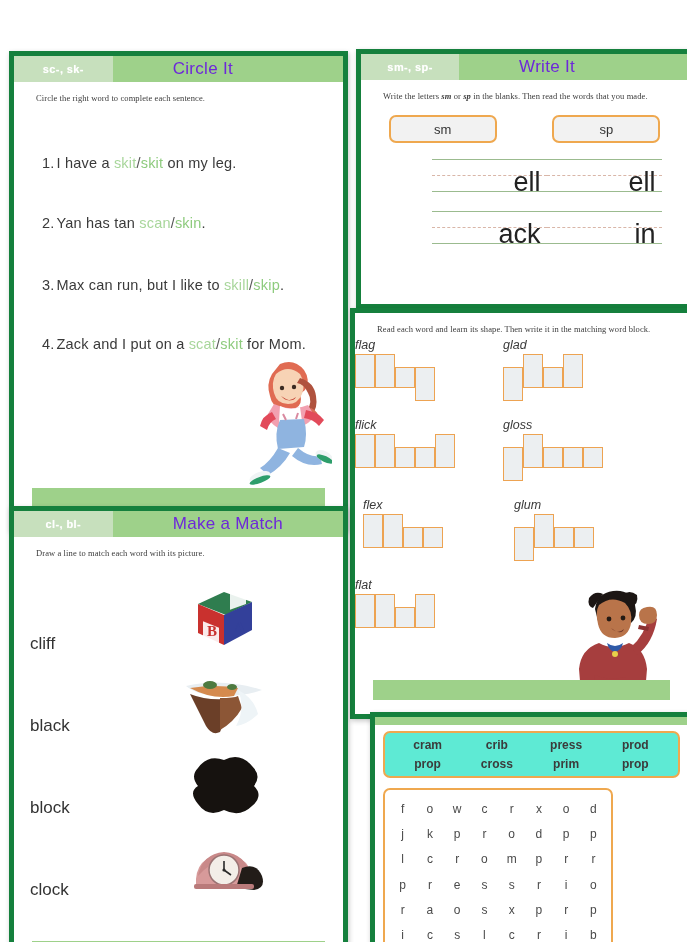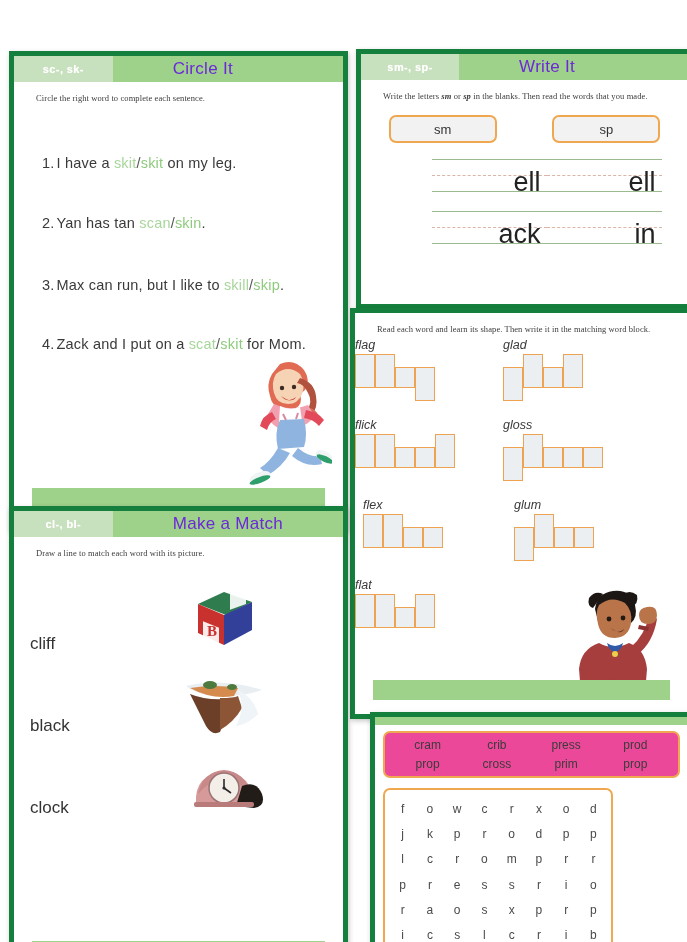--- a/index.html
+++ b/index.html
@@ -109,21 +109,21 @@
   
   #sheet-match{left:9px;top:462px;width:329px;height:472px;}
   .matchRow{display:flex;align-items:flex-end;height:82px;padding-left:16px;}
   .matchWord{font-size:17px;color:#333;width:150px;}
   .matchPic{width:90px;height:70px;position:relative;}
 
   
   #sheet-search{left:370px;top:668px;width:313px;height:272px;}
   .bankBox{
     margin:6px 8px 0 8px;border:2px solid #efa84f;border-radius:7px;
-    background:#ec4899;padding:3px 8px;
+    background:#5eead4;padding:3px 8px;font-weight:bold;
   }
   .bankGrid{display:grid;grid-template-columns:repeat(4,1fr);row-gap:1px;}
   .bankCell{font-size:12px;color:#3b3b3b;text-align:center;line-height:1.5;}
   .gridBox{
     margin:10px 8px 0 8px;border:2px solid #efa84f;border-radius:7px;
     background:#ffffff;padding:7px 4px 5px 4px;width:218px;
   }
   .letterGrid{display:grid;grid-template-columns:repeat(8,1fr);}
   .lcell{font-size:12px;color:#4a4a4a;text-align:center;line-height:2.1;}
 </style>
@@ -334,20 +334,28 @@
             <path d="M10 22 q26 -4 48 0 l-4 8 q-22 4 -44 -8z" fill="#d58a4e"></path>
             <path d="M10 28 q20 8 44 4 l-14 34 q-8 4 -14 -6 z" fill="#6b3f28"></path>
             <path d="M40 32 q14 0 18 -2 l4 12 q-8 14 -22 22z" fill="#8c5636"></path>
             <ellipse cx="30" cy="19" rx="7" ry="4" fill="#4e7a40"></ellipse>
             <ellipse cx="52" cy="21" rx="5" ry="3" fill="#4e7a40"></ellipse>
             <path d="M58 24 q16 8 20 24 q-10 10 -22 12 q10 -18 2 -36z" fill="#eef4f7"></path>
           </svg>
         </div>
       </div>
 
+      <div class="matchRow">
+        <div class="matchWord">block</div>
+        <div class="matchPic">
+          <svg viewBox="0 0 90 70" width="90" height="70">
+            <path d="M18 20 q10 -14 26 -8 q16 -8 28 6 q10 10 2 20 q10 10 -2 20 q-12 12 -28 4 q-16 8 -26 -6 q-10 -12 0 -18 q-8 -10 0 -18z" fill="#16120f"></path>
+          </svg>
+        </div>
+      </div>
 
       <div class="matchRow">
         <div class="matchWord">clock</div>
         <div class="matchPic">
           <svg viewBox="0 0 90 70" width="90" height="70">
             <path d="M16 56 q-2 -30 28 -32 q30 2 28 32 z" fill="#d79a9a"></path>
             <path d="M44 22 q22 2 26 24 q-12 -14 -26 -14 q-14 0 -26 14 q4 -22 26 -24z" fill="#c98989"></path>
             <circle cx="44" cy="40" r="15" fill="#f3eee8" stroke="#9a7373" stroke-width="1.5"></circle>
             <path d="M44 40 l0 -9 M44 40 l7 5" stroke="#2a2a2a" stroke-width="1.6" fill="none"></path>
             <circle cx="44" cy="40" r="1.6" fill="#2a2a2a"></circle>

